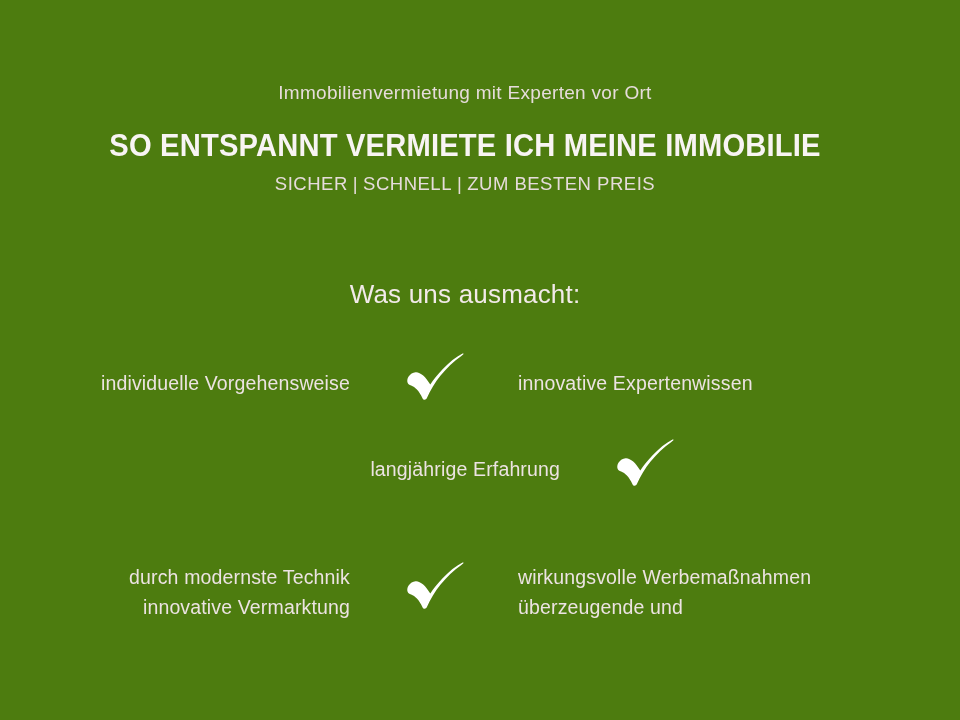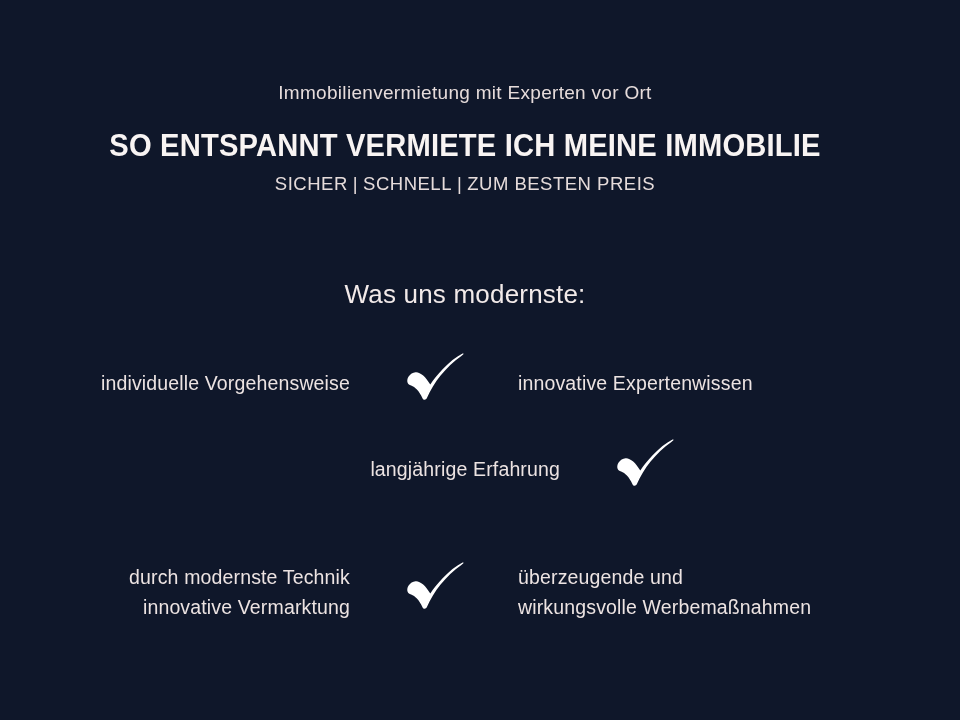--- a/index.html
+++ b/index.html
@@ -11,21 +11,21 @@
     height: 720px;
     overflow: hidden;
     background: #c9b4b6;
     font-family: "Liberation Sans", "DejaVu Sans", sans-serif;
     -webkit-font-smoothing: antialiased;
   }
   .slide {
     position: relative;
     width: 960px;
     height: 720px;
-    background: #0f172a;
+    background: #4d7c0f;
     box-sizing: border-box;
   }
 
   
   .header {
     position: absolute;
     left: 0;
     top: 0;
     width: 930px;
     text-align: center;
@@ -136,21 +136,21 @@
 <div class="slide">
 
   <div class="header">
     <div class="eyebrow">Immobilienvermietung mit Experten vor Ort</div>
     <div class="headline">SO ENTSPANNT VERMIETE ICH MEINE IMMOBILIE</div>
     <div class="tagline">
       <span>SICHER</span><span class="sep">|</span><span>SCHNELL</span><span class="sep">|</span><span>ZUM BESTEN PREIS</span>
     </div>
   </div>
 
-  <div class="section-heading">Was uns modernste:</div>
+  <div class="section-heading">Was uns ausmacht:</div>
 
   <div class="features">
 
     <div class="feature-row row-1">
       <div class="feat-text feat-left">
         <span class="feat-line">individuelle Vorgehensweise</span>
       </div>
       <div class="check-cell">
         <svg class="check-icon" viewBox="0 0 58 48" aria-hidden="true">
           <path fill="#ffffff" d="M56.5 1.6 C50.0 5.0 43.0 10.6 36.6 17.3 C31.6 22.5 27.5 27.7 24.3 32.6 C22.0 29.0 19.6 25.8 17.2 23.6 C14.6 21.2 12.0 20.0 9.6 20.2 C6.7 20.4 4.2 22.0 2.6 24.6 C1.3 26.7 0.9 29.0 1.6 30.7 C2.2 32.1 3.4 32.9 5.1 33.6 C7.2 34.4 9.0 35.6 10.9 37.6 C13.0 39.9 14.9 43.0 16.6 46.4 C17.0 47.3 17.7 47.8 18.6 47.8 C19.6 47.8 20.4 47.2 20.9 46.1 C24.3 38.3 29.0 30.6 34.6 23.6 C40.6 16.1 47.6 9.3 55.4 3.9 C56.6 3.1 57.4 2.5 57.6 2.1 C57.8 1.6 57.4 1.2 56.5 1.6 Z"></path>
@@ -176,19 +176,19 @@
       <div class="feat-text feat-left">
         <span class="feat-line">durch modernste Technik</span>
         <span class="feat-line">innovative Vermarktung</span>
       </div>
       <div class="check-cell">
         <svg class="check-icon" viewBox="0 0 58 48" aria-hidden="true">
           <path fill="#ffffff" d="M56.5 1.6 C50.0 5.0 43.0 10.6 36.6 17.3 C31.6 22.5 27.5 27.7 24.3 32.6 C22.0 29.0 19.6 25.8 17.2 23.6 C14.6 21.2 12.0 20.0 9.6 20.2 C6.7 20.4 4.2 22.0 2.6 24.6 C1.3 26.7 0.9 29.0 1.6 30.7 C2.2 32.1 3.4 32.9 5.1 33.6 C7.2 34.4 9.0 35.6 10.9 37.6 C13.0 39.9 14.9 43.0 16.6 46.4 C17.0 47.3 17.7 47.8 18.6 47.8 C19.6 47.8 20.4 47.2 20.9 46.1 C24.3 38.3 29.0 30.6 34.6 23.6 C40.6 16.1 47.6 9.3 55.4 3.9 C56.6 3.1 57.4 2.5 57.6 2.1 C57.8 1.6 57.4 1.2 56.5 1.6 Z"></path>
         </svg>
       </div>
       <div class="feat-text feat-right">
+        <span class="feat-line">wirkungsvolle Werbemaßnahmen</span>
         <span class="feat-line">überzeugende und</span>
-        <span class="feat-line">wirkungsvolle Werbemaßnahmen</span>
       </div>
     </div>
 
   </div>
 </div>
 
 </body></html>

